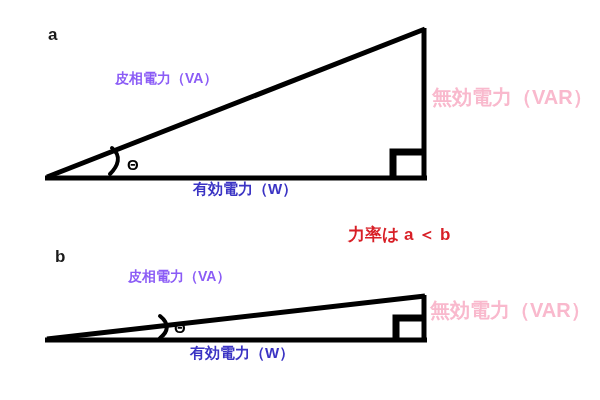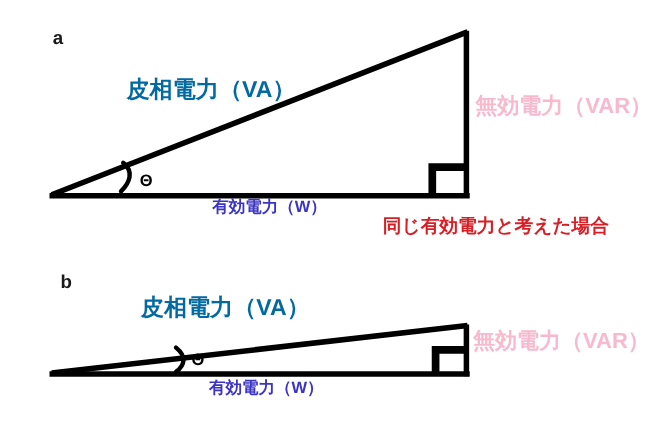--- a/index.html
+++ b/index.html
@@ -26,23 +26,23 @@
     position: absolute;
     white-space: nowrap;
     line-height: 1;
   }
   .panel-letter {
     font-size: 17px;
     font-weight: bold;
     color: #1a1a1a;
   }
   .lbl-apparent {
-    font-size: 21px;
+    font-size: 14px;
     font-weight: bold;
-    color: #0369a1;
+    color: #8b5cf6;
   }
   .lbl-active {
     font-size: 15px;
     font-weight: bold;
     color: #3b34c4;
   }
   .lbl-reactive {
     font-size: 20px;
     font-weight: bold;
     color: #f9b9cd;
@@ -102,15 +102,15 @@
   <div class="lbl panel-letter" style="left:55px; top:248px;">b</div>
 
   <div class="lbl lbl-apparent" style="left:128px; top:269px;">皮相電力（VA）</div>
 
   <div class="lbl lbl-active" style="left:190px; top:345px;">有効電力（W）</div>
 
   <div class="lbl lbl-reactive" style="left:430px; top:300px;">無効電力（VAR）</div>
 
   <div class="theta" style="left:174px; top:320px;">Θ</div>
 
-  <div class="lbl note-line" style="left:348px; top:197px;">同じ有効電力と考えた場合</div>
+  <div class="lbl note-line" style="left:348px; top:226px;">力率は a ＜ b</div>
 
 </div>
 
 </body></html>

